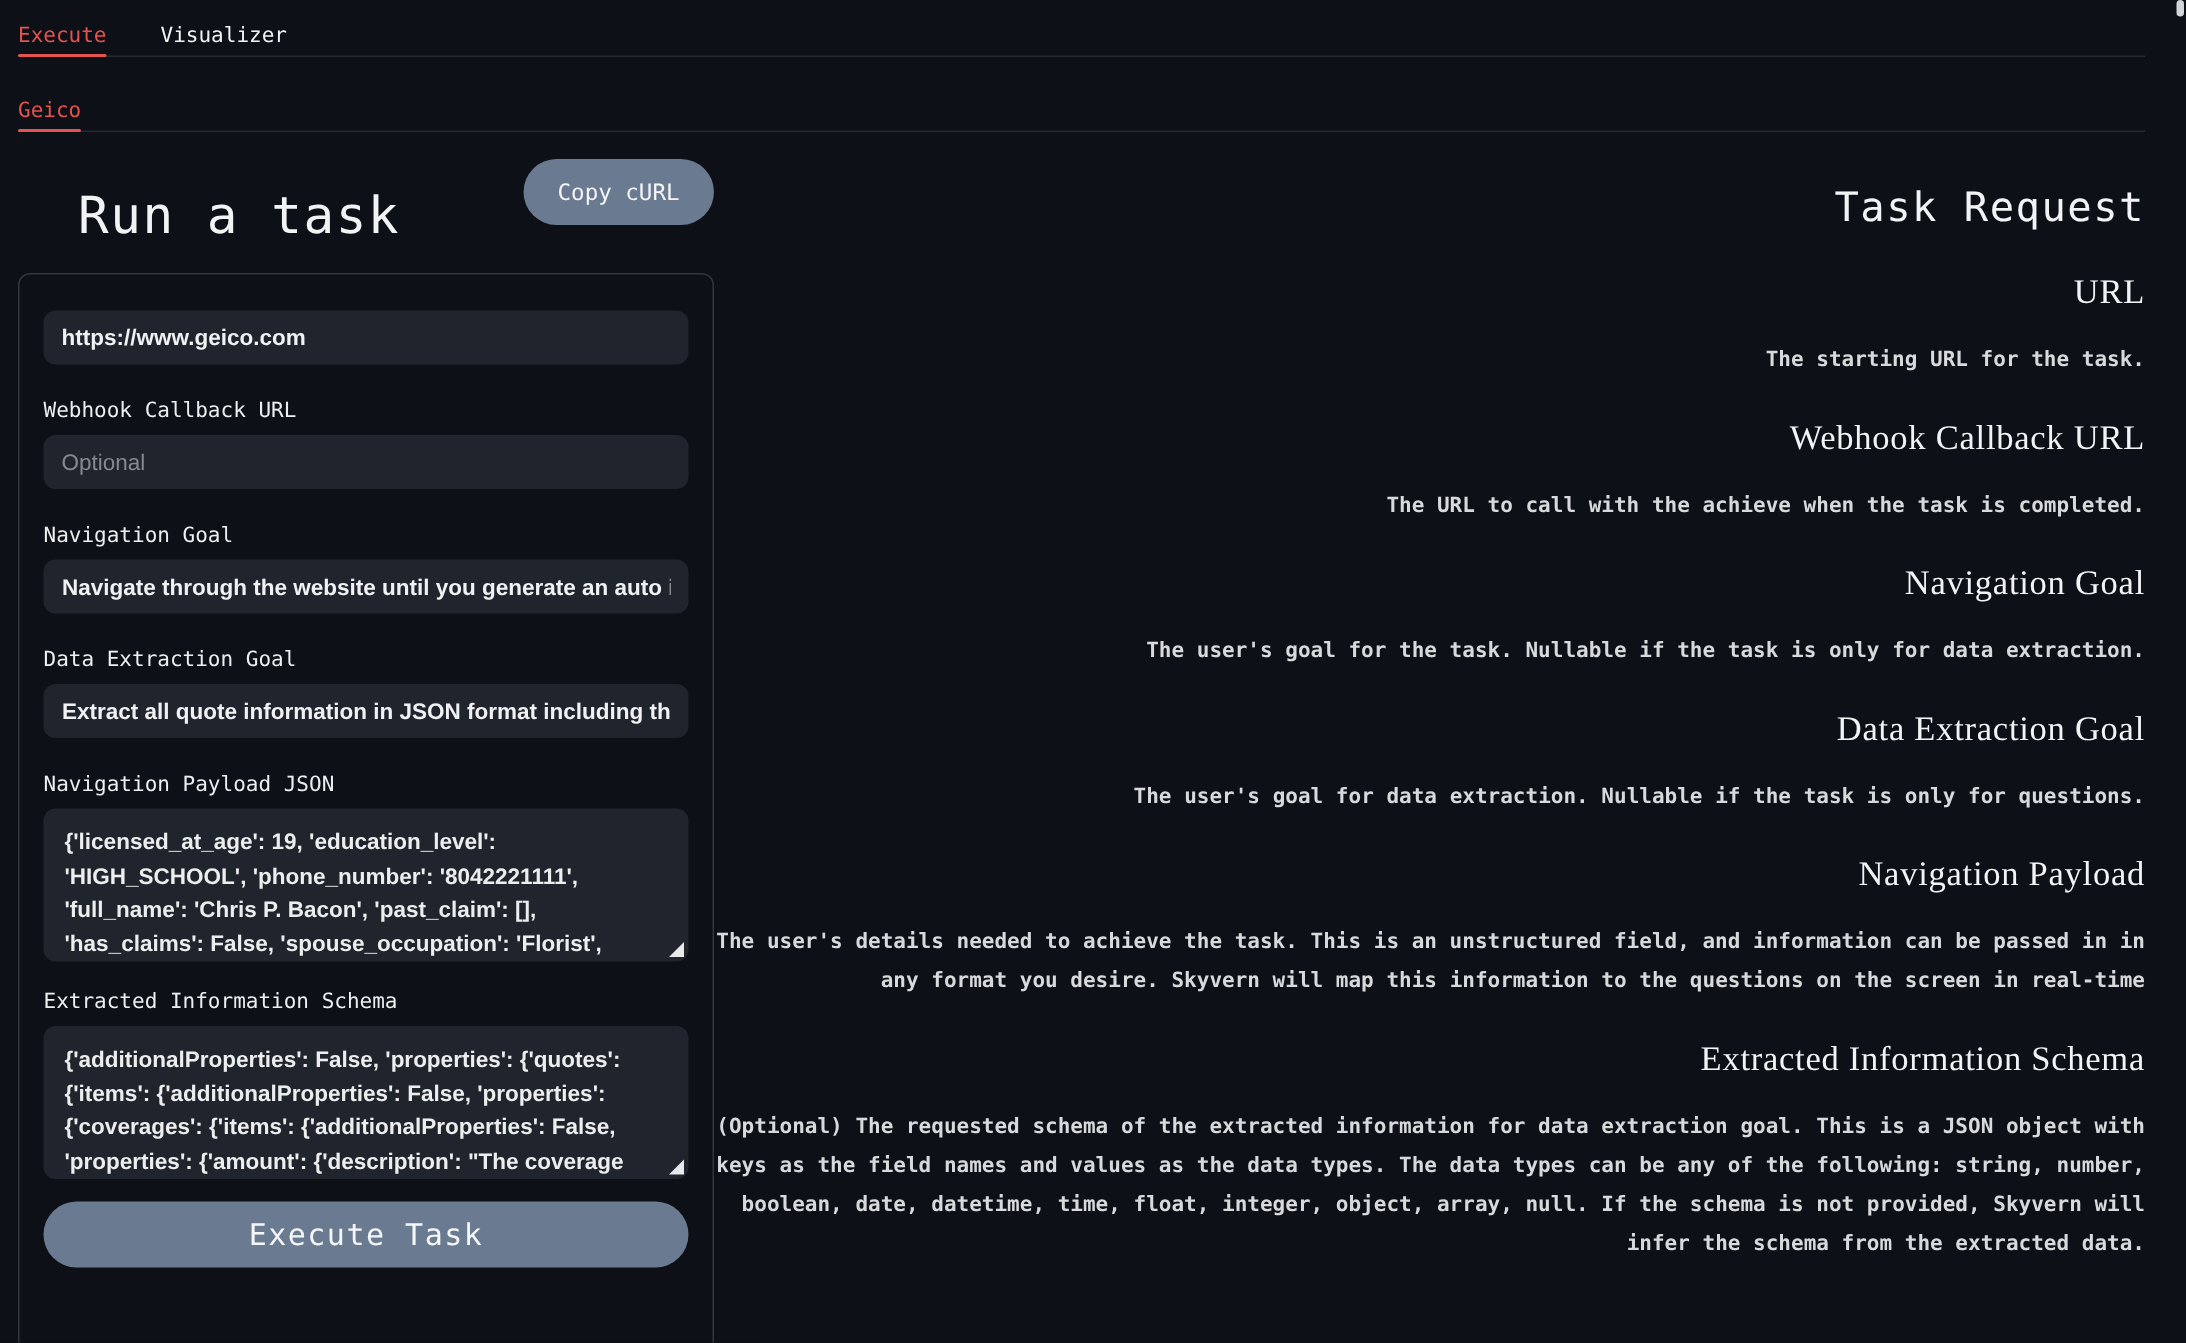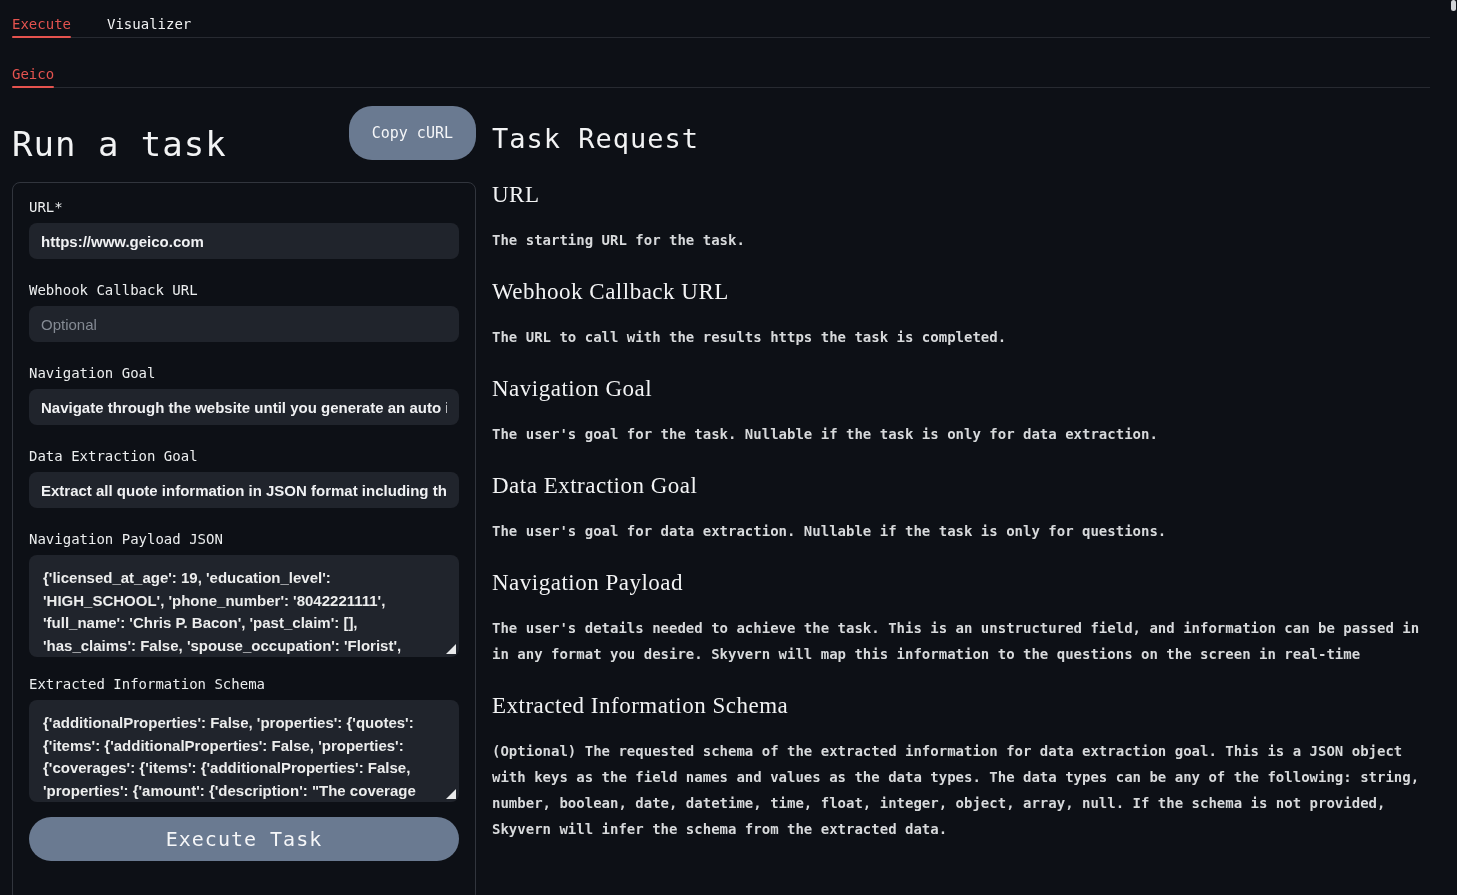--- a/index.html
+++ b/index.html
@@ -43,27 +43,27 @@
   .subtabbar{
     display:flex;gap:36px;
     margin:0 27px 0 12px;
     padding-top:28px;
     border-bottom:1px solid var(--border);
     align-items:center;
   }
   
   .content{display:flex;align-items:flex-start;}
   .left-col{width:464px;margin-left:12px;flex:none;}
-  .right-col{flex:1;margin-left:16px;margin-right:27px;}
-  
-  .left-header{display:flex;justify-content:space-between;align-items:flex-start;padding-top:18px;}
+  .right-col{flex:1;margin-right:27px;text-align:right;}
+  
+  .left-header{display:flex;justify-content:space-between;align-items:flex-start;padding-top:18px;margin-left:40px;}
   .page-title{font-size:34px;line-height:44px;font-weight:normal;margin-top:16px;letter-spacing:1px;}
   .pill-btn{
     background:var(--slate);color:#f5f6f8;border:none;cursor:pointer;
-    height:54px;padding:0 23px;border-radius:23px;
+    height:44px;padding:0 23px;border-radius:23px;
     font-family:"DejaVu Sans Mono","Liberation Mono",monospace;font-size:15px;
   }
   .card{
     margin-top:16px;
     border:1px solid var(--card-border);
     border-radius:8px;
     padding:16px;
     height:720px;
   }
   .group + .group{margin-top:23px;}
@@ -123,21 +123,20 @@
 
   <div class="left-col">
     <div class="left-header">
       <h1 class="page-title">Run a task</h1>
       <button class="pill-btn">Copy cURL</button>
     </div>
 
     <div class="card">
 
       <div class="group">
-        <label class="field-label">URL*</label>
         <input class="text-input" type="text" value="https://www.geico.com" style="">
       </div>
 
       <div class="group">
         <label class="field-label">Webhook Callback URL</label>
         <input class="text-input" type="text" placeholder="Optional" style="">
       </div>
 
       <div class="group">
         <label class="field-label">Navigation Goal</label>
@@ -172,21 +171,21 @@
   <div class="right-col">
     <h1 class="doc-title">Task Request</h1>
 
     <div class="section">
       <h2>URL</h2>
       <p>The starting URL for the task.</p>
     </div>
 
     <div class="section">
       <h2>Webhook Callback URL</h2>
-      <p>The URL to call with the results https the task is completed.</p>
+      <p>The URL to call with the achieve when the task is completed.</p>
     </div>
 
     <div class="section">
       <h2>Navigation Goal</h2>
       <p>The user's goal for the task. Nullable if the task is only for data extraction.</p>
     </div>
 
     <div class="section">
       <h2>Data Extraction Goal</h2>
       <p>The user's goal for data extraction. Nullable if the task is only for questions.</p>

